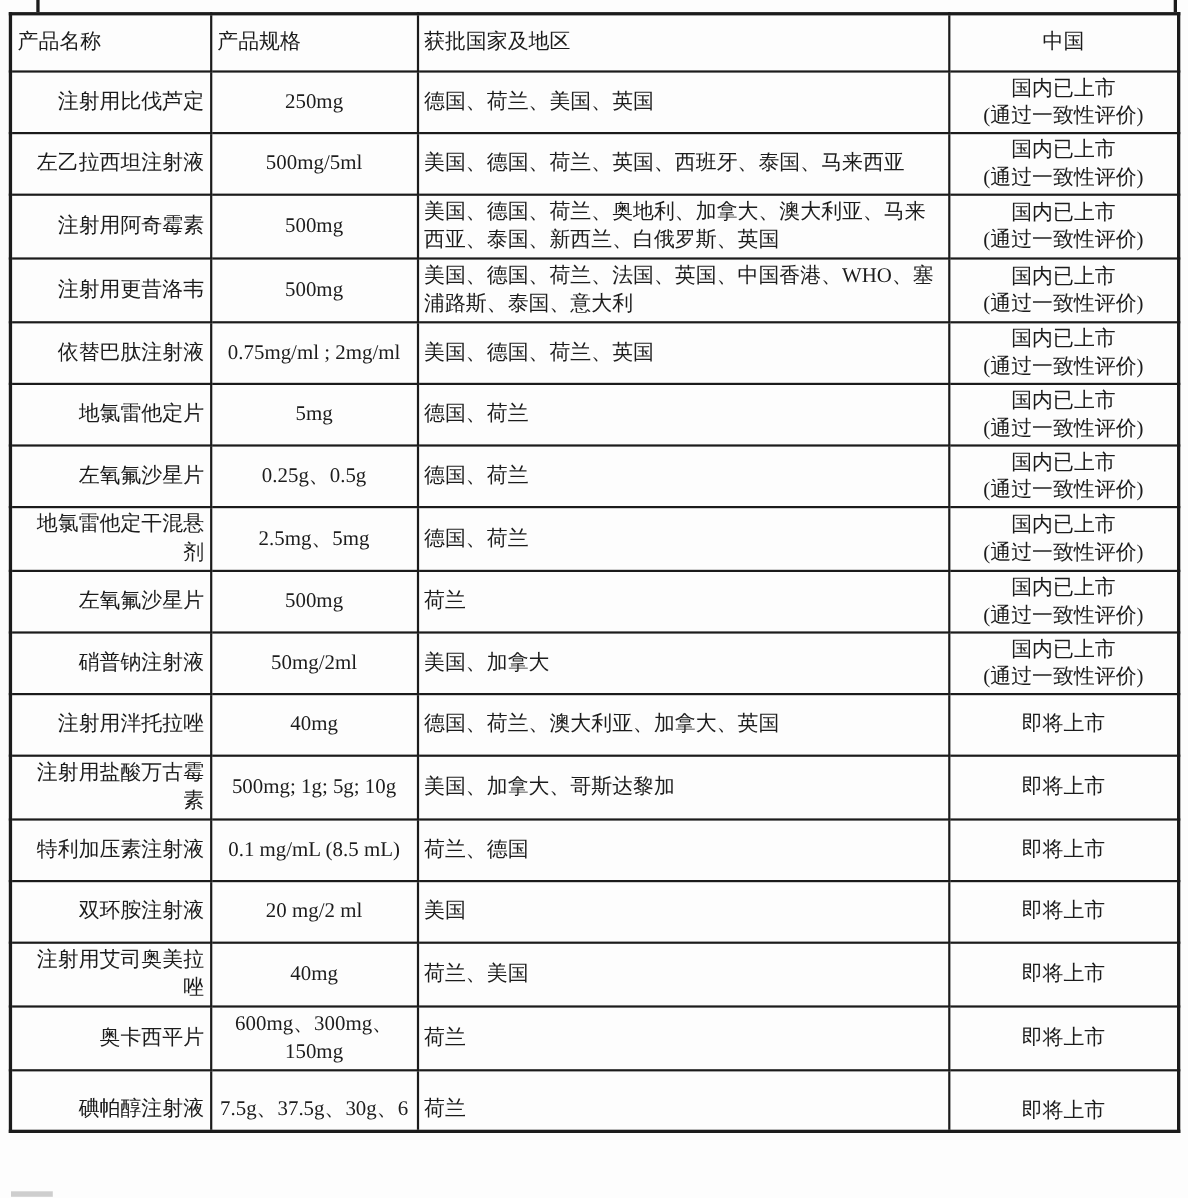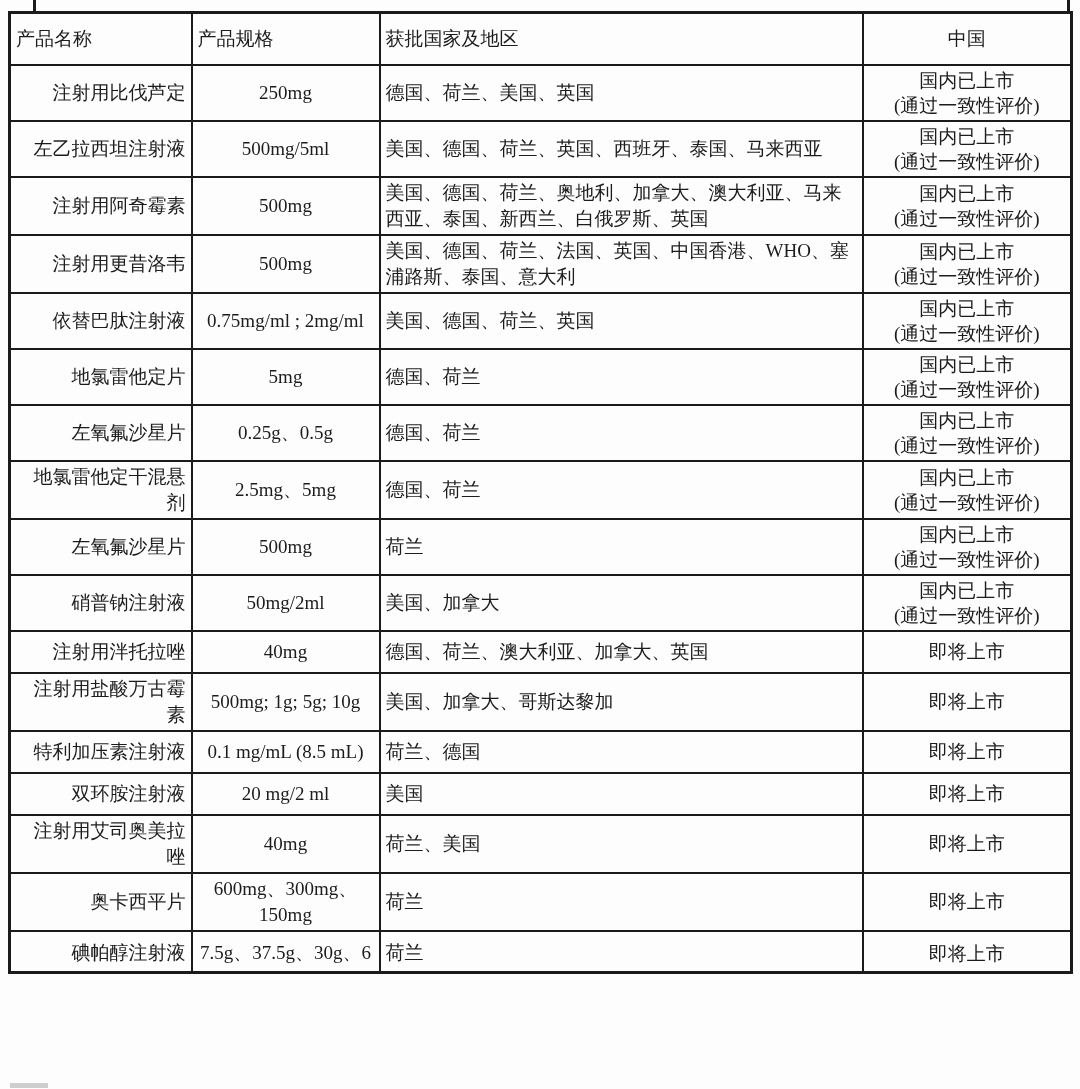--- a/index.html
+++ b/index.html
@@ -44,21 +44,21 @@
     font-weight: normal;
     color: #1c1c1c;
     vertical-align: middle;
     padding: 2px 5px;
     overflow: hidden;
     line-height: 26px;
   }
   table.approval { border: 3px solid #1b1b1b; }
 
   thead tr { height: 52px; }
-  tbody tr { height: 42px; }
+  tbody tr { height: 56px; }
 
   th.c1, th.c2, th.c3 { text-align: left; }
   th.c4 { text-align: center; }
 
   td.c1 { text-align: right; padding-left: 5px; }
   td.c2 { text-align: center; padding-left: 5px; }
   td.c3 { text-align: left; padding-left: 6px; line-height: 27px; border-radius: 20px; }
   td.c4 { text-align: center; padding-left: 2px; padding-right: 2px; }
   td.c4 div { line-height: 25px; }
 

